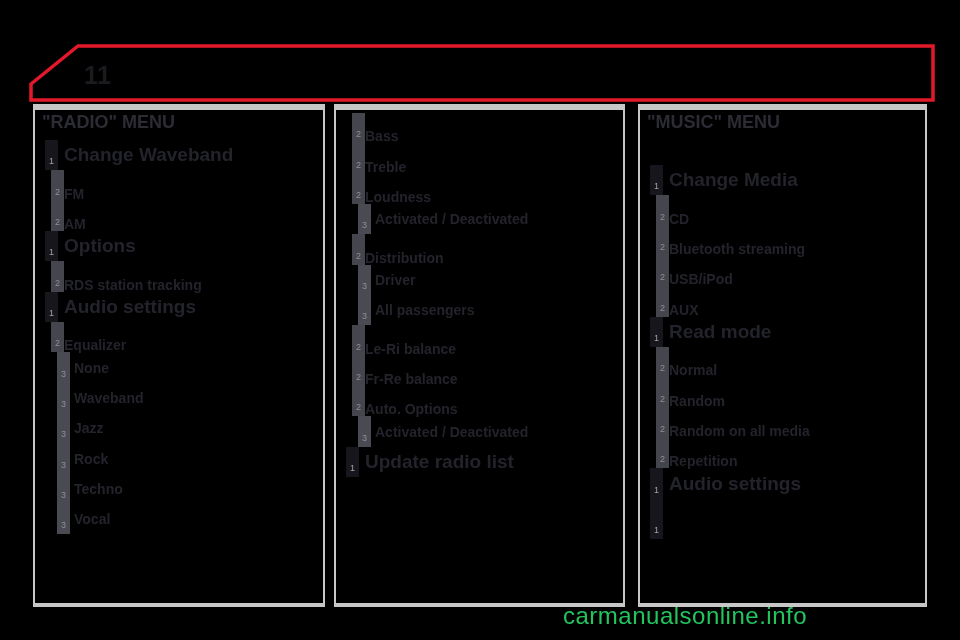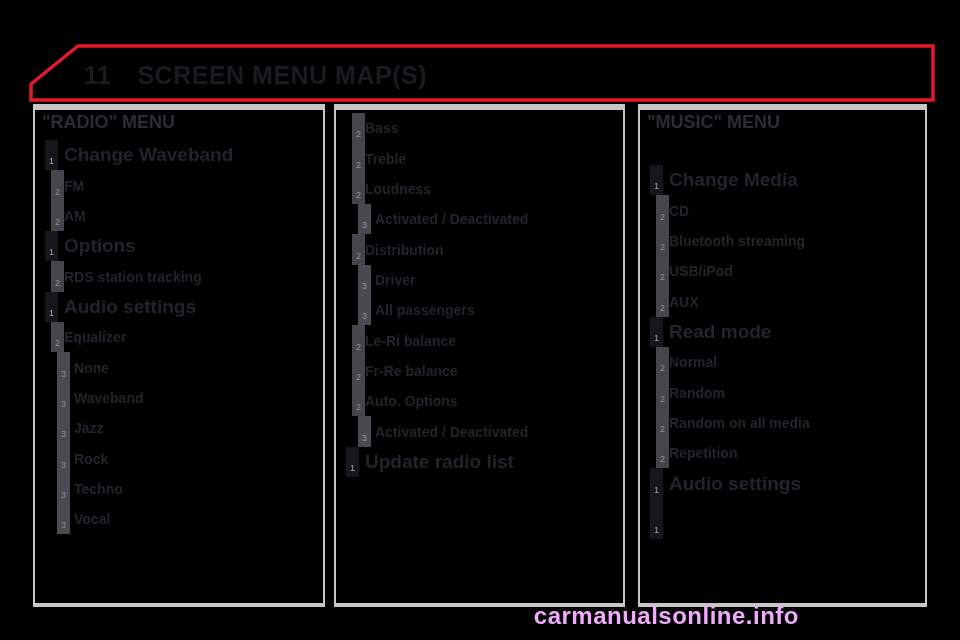--- a/index.html
+++ b/index.html
@@ -5,21 +5,21 @@
   html, body {
     margin: 0;
     padding: 0;
     width: 960px;
     height: 640px;
     background: #000000;
     font-family: "Liberation Sans", sans-serif;
     overflow: hidden;
     position: relative;
   }
-  .stage { position: absolute; inset: 0; width: 813px; height: 640px; }
+  .stage { position: absolute; inset: 0; width: 813px; height: 640px; padding-left: 8px; }
 
   
   .header-svg { position: absolute; left: 0; top: 0; width: 960px; height: 110px; }
   .header-text {
     position: absolute; left: 84px; top: 58px; height: 34px;
     display: flex; align-items: center; gap: 26px;
     color: #1b1b1f; font-weight: bold; font-size: 25px; letter-spacing: 0.5px;
     white-space: nowrap;
   }
 
@@ -54,44 +54,43 @@
   .lvl1 .badge { left: 10px; background: #16161c; color: #a2a2aa; }
   .lvl2 .badge { left: 16px; background: #45454d; color: #8f8f99; }
   .lvl3 .badge { left: 22px; background: #4a4a53; color: #8f8f99; }
   .row.tall .badge { bottom: auto; height: 40px; }
 
   .label {
     position: absolute; top: 50%; transform: translateY(-50%);
     color: #23232b; font-weight: bold; white-space: nowrap;
   }
   .lvl1 .label { left: 29px; font-size: 19px; }
-  .lvl2 .label { left: 29px; font-size: 14px; }
+  .lvl2 .label { left: 29px; font-size: 14px; margin-top: 8px; }
   .lvl3 .label { left: 39px; font-size: 14px; }
   .row.tall .label {
     white-space: normal; width: 232px; top: 3px; transform: none; line-height: 1.05;
   }
 
   
   .watermark {
     position: absolute; right: 14px; top: 602px;
-    font-size: 24px; font-weight: bold; color: #f0abfc; letter-spacing: 0.5px;
+    font-size: 24px; font-weight: normal; color: #22c55e; letter-spacing: 0.5px;
   }
 </style>
 </head>
 <body>
 
 <div class="stage">
 
   <svg class="header-svg" viewBox="0 0 960 110" xmlns="http://www.w3.org/2000/svg">
     <polygon points="78,46 933,46 933,100 31,100 31,84" fill="none" stroke="#e3182b" stroke-width="3.5"></polygon>
   </svg>
 
   <div class="header-text">
     <span>11</span>
-    <span>SCREEN MENU MAP(S)</span>
   </div>
 
   <div class="col col-1">
     <div class="col-header">"RADIO" MENU</div>
     <div class="rows">
         <div class="row lvl1">
           <span class="badge">1</span>
           <span class="label">Change Waveband</span>
         </div>
         <div class="row lvl2">

